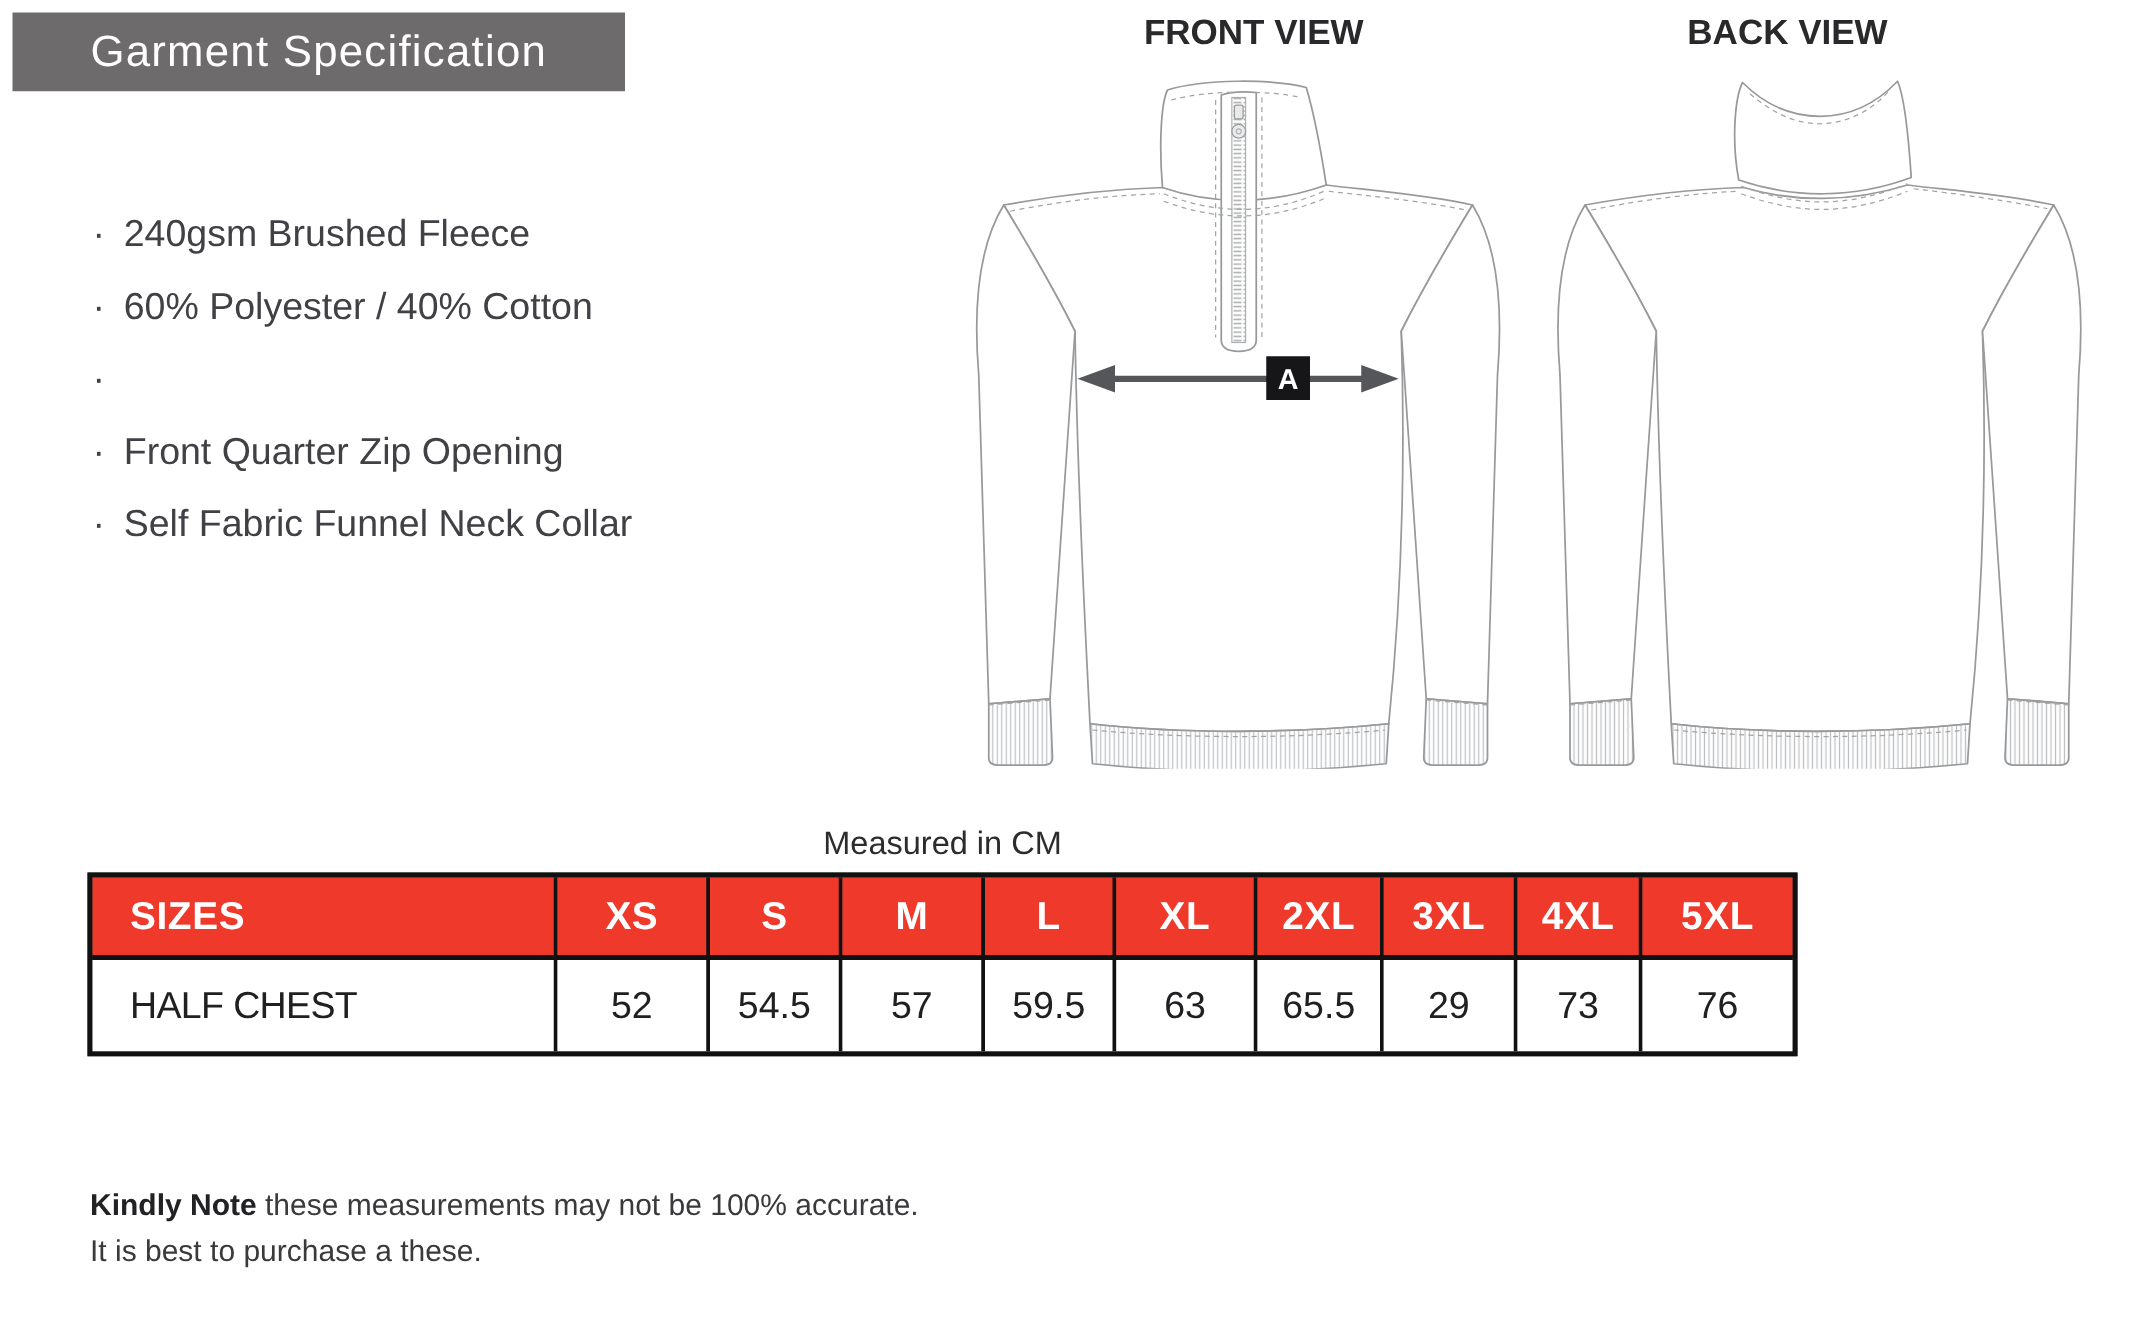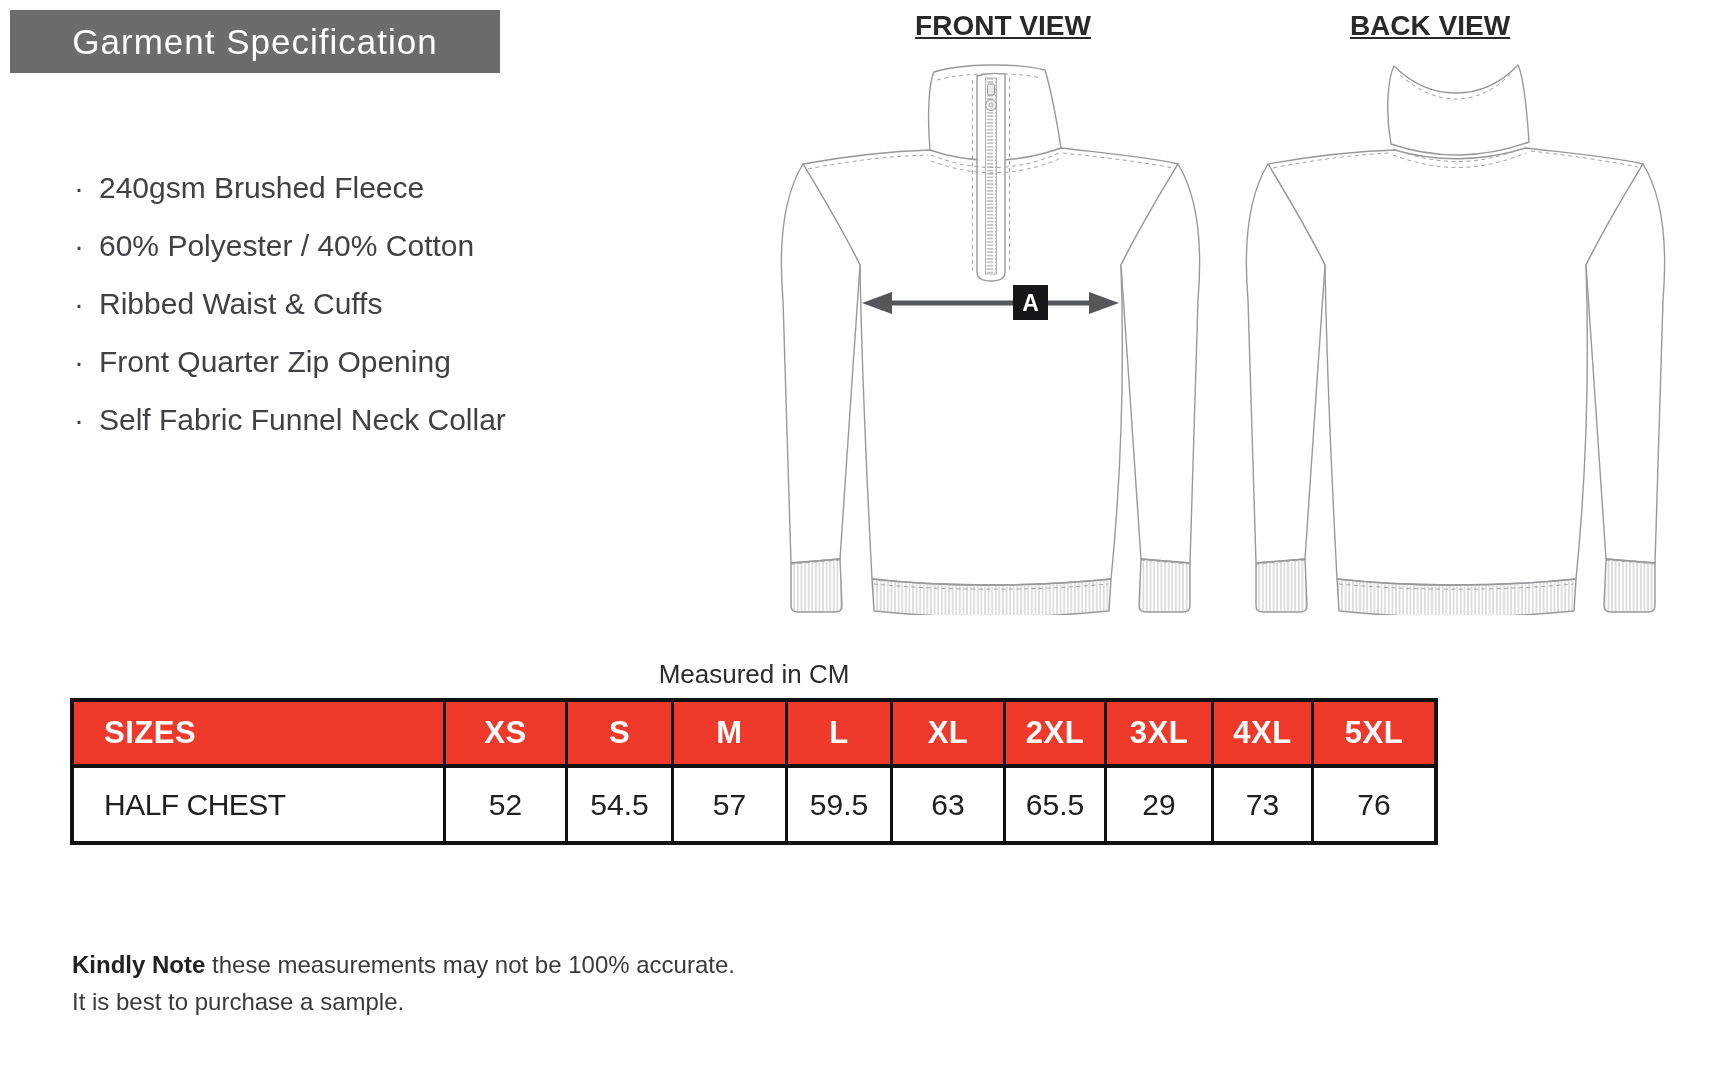--- a/index.html
+++ b/index.html
@@ -11,21 +11,21 @@
   .title-bar{
     position:absolute;left:10px;top:10px;width:490px;height:63px;background:#6d6b6c;
     display:flex;align-items:center;justify-content:center;
   }
   .title-bar span{color:#ffffff;font-size:35px;letter-spacing:1px;font-weight:400;}
   
   .specs{position:absolute;left:74px;top:172px;margin:0;padding:0;list-style:none;}
   .specs li{display:flex;align-items:baseline;font-size:30px;color:#414045;margin-bottom:27px;line-height:31px;}
   .specs .blt{margin-right:15px;font-size:30px;color:#414045;}
   
-  .view-label{position:absolute;top:10px;width:300px;text-align:center;font-size:28px;font-weight:bold;color:#29292b;letter-spacing:0px;text-decoration:underline;}
+  .view-label{position:absolute;top:10px;width:300px;text-align:center;font-size:28px;font-weight:bold;color:#29292b;letter-spacing:0px;}
   .view-label.front{left:853px;}
   .view-label.back{left:1280px;}
   
   .garment{position:absolute;top:60px;width:425px;height:555px;}
   .garment.front-g{left:778px;}
   .garment.back-g{left:1243px;}
   
   .cm-caption{position:absolute;left:70px;top:659px;width:1368px;text-align:center;font-size:26px;font-weight:normal;color:#2c2c2e;}
   
   .size-table{position:absolute;left:70px;top:698px;width:1368px;border:4px solid #111111;box-sizing:border-box;background:#404040;}
@@ -54,21 +54,20 @@
     <li>
         <span class="blt">·</span>
         <span>240gsm Brushed Fleece</span>
       </li>
     <li>
         <span class="blt">·</span>
         <span>60% Polyester / 40% Cotton</span>
       </li>
     <li>
         <span class="blt">·</span>
-        <span>Ribbed Waist &amp; Cuffs</span>
       </li>
     <li>
         <span class="blt">·</span>
         <span>Front Quarter Zip Opening</span>
       </li>
     <li>
         <span class="blt">·</span>
         <span>Self Fabric Funnel Neck Collar</span>
       </li>
   </ul>
@@ -173,16 +172,16 @@
       <div class="cell">63</div>
       <div class="cell">65.5</div>
       <div class="cell">29</div>
       <div class="cell">73</div>
       <div class="cell">76</div>
     </div>
   </div>
 
   <div class="note">
     <p><b>Kindly Note</b><span> these measurements may not be 100% accurate.</span></p>
-    <p>It is best to purchase a sample.</p>
+    <p>It is best to purchase a these.</p>
   </div>
 
 </div>
 
 </body></html>

